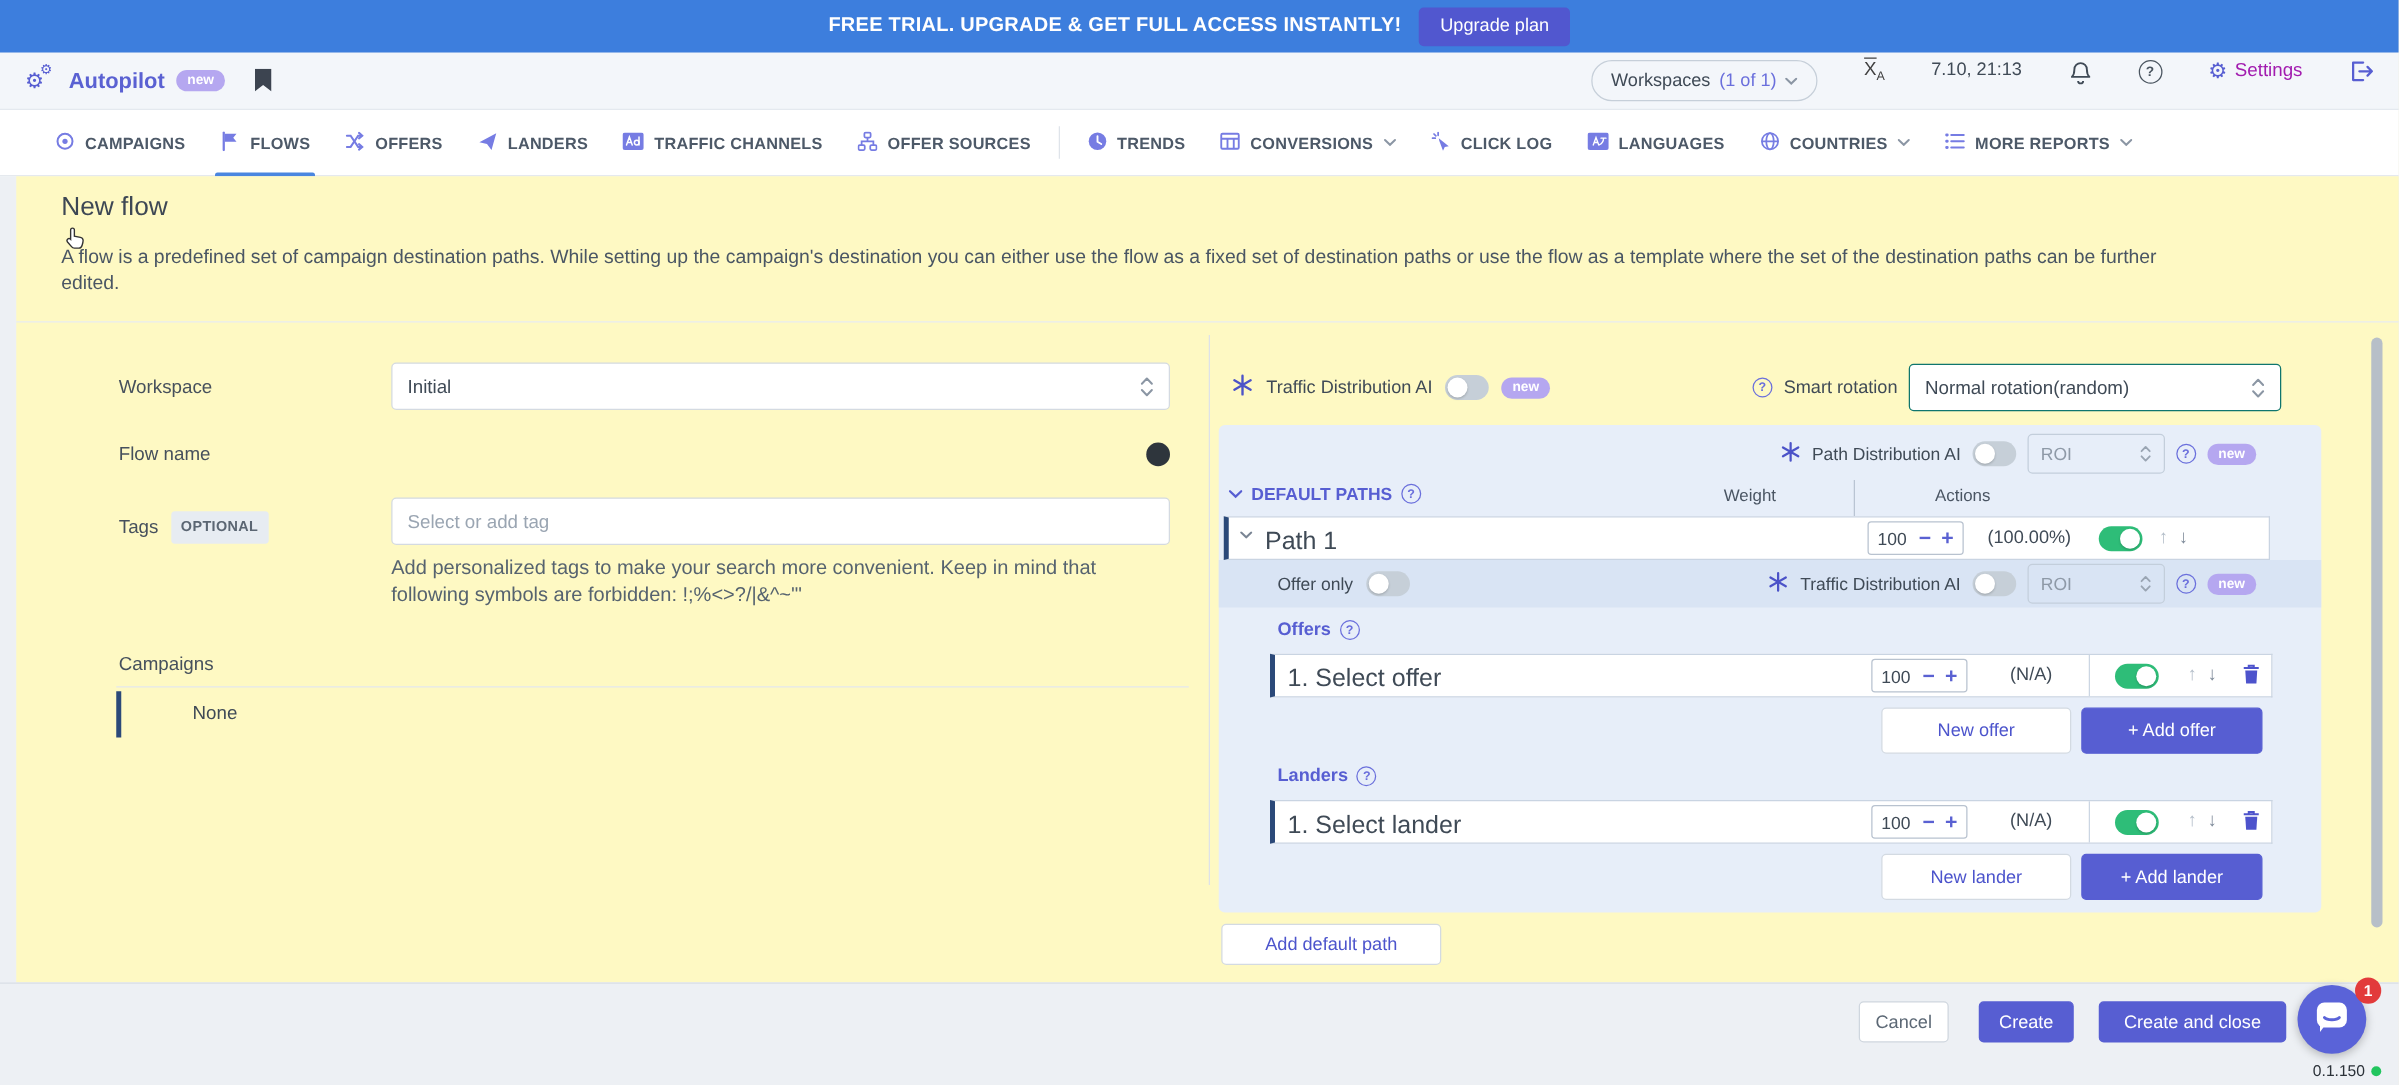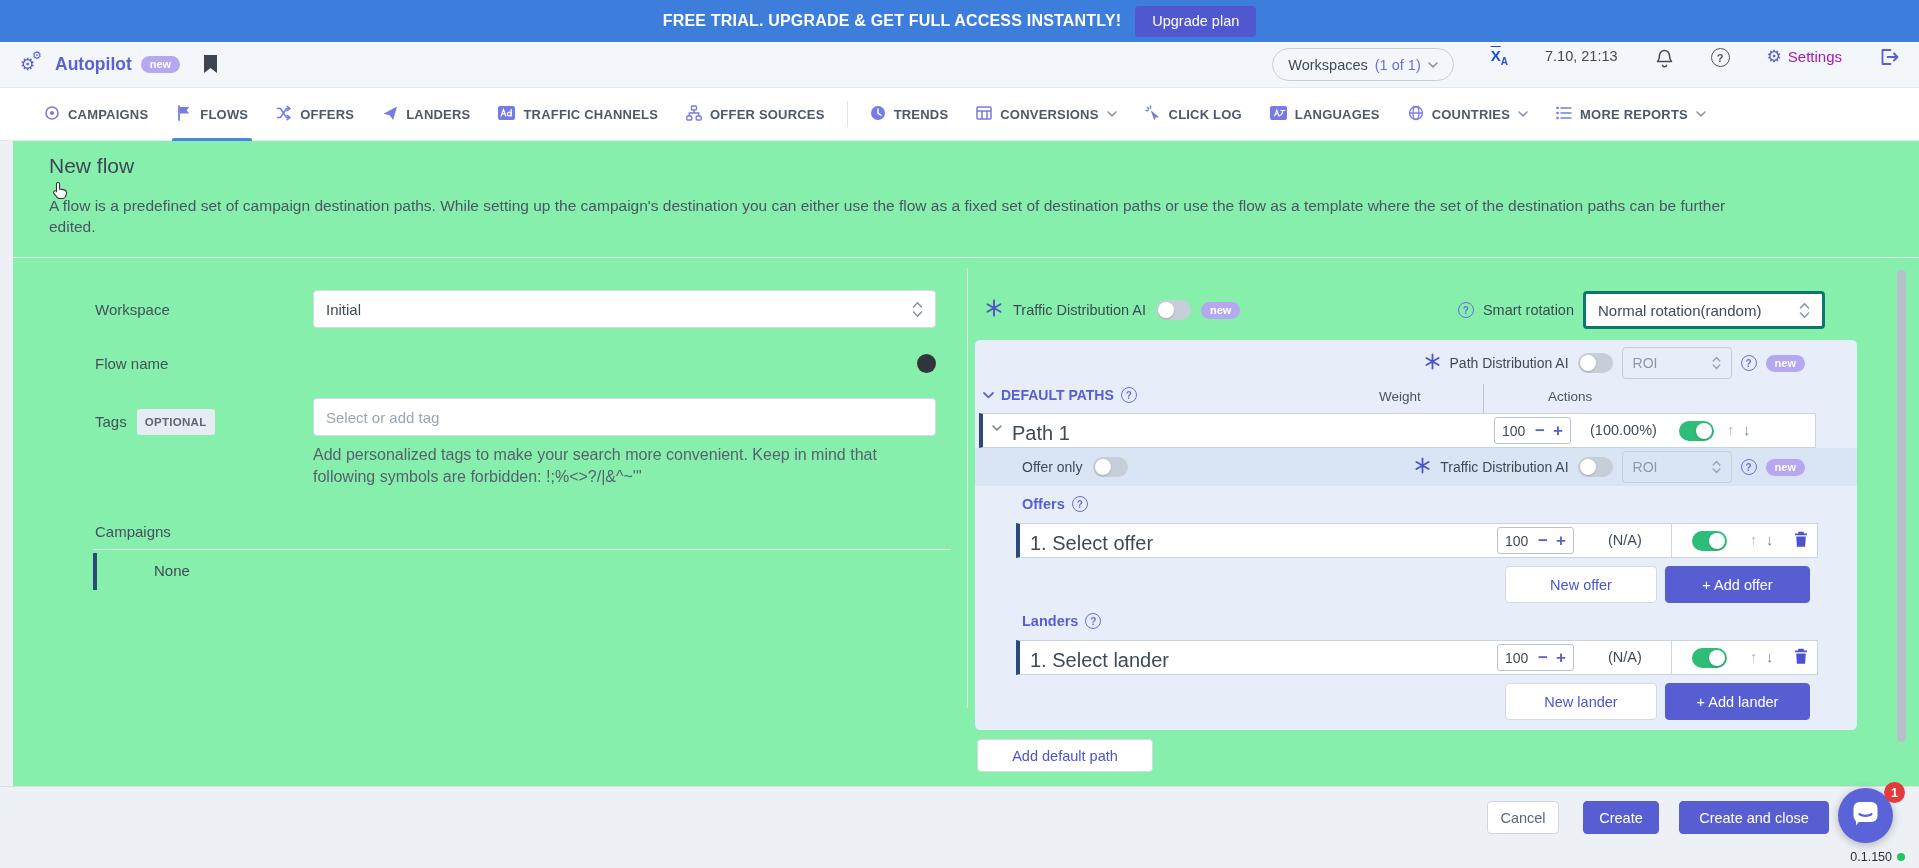--- a/index.html
+++ b/index.html
@@ -16,39 +16,39 @@
   .logo-wrap{display:flex;align-items:center;gap:9px}
   .gears{position:relative;width:26px;height:24px;color:#575ed2}
   .gears .g1{position:absolute;left:0;top:1px;font-size:17px}
   .gears .g2{position:absolute;left:12px;top:-4px;font-size:11px}
   .app-title{color:#5a61d2;font-weight:bold;font-size:17.5px}
   .badge-new{background:#b5a7f0;color:#fff;font-size:11px;font-weight:bold;padding:3px 9px;border-radius:10px;line-height:1}
   .bookmark{margin-left:14px;display:flex;cursor:pointer}
   .header-right{margin-left:auto;display:flex;align-items:flex-start;gap:37px}
   .ws-pill{display:flex;align-items:center;gap:7px;border:1px solid #c6cfd9;border-radius:17px;height:33px;padding:0 15px;font-size:14.5px;cursor:pointer;background:transparent}
   .ws-count{color:#6a6fdc}
-  .translate-ic{font-size:15px;font-weight:bold;color:#1d4ed8;cursor:pointer;line-height:1}
+  .translate-ic{font-size:15px;font-weight:normal;color:#404040;cursor:pointer;line-height:1}
   .translate-ic .ovl{text-decoration:overline}
   .translate-ic sub{font-size:10px}
   .datetime{font-size:14.5px;color:#3f4a56}
   .qc{width:19px;height:19px;border:1.6px solid #49545f;border-radius:50%;display:inline-flex;align-items:center;justify-content:center;font-size:11px;font-weight:bold;color:#49545f;cursor:pointer;flex:none}
   .qc.p{width:16px;height:16px;border-color:#6a6fdc;color:#6a6fdc;font-size:10px;border-width:1.4px}
   .settings-wrap{display:flex;align-items:center;gap:6px;cursor:pointer}
   .gear-ic{font-size:17px;color:#575ed2;line-height:1}
   .settings-label{color:#a21caf;font-size:15px}
 
   
   .nav{position:absolute;top:88px;left:0;right:0;height:53px;background:#fff;border-bottom:1px solid #e5e9ee;display:flex;align-items:stretch;padding-left:30px}
   .nav-item{display:flex;align-items:center;gap:8px;padding:0 14px;font-size:13px;font-weight:bold;color:#4d5968;cursor:pointer;position:relative;letter-spacing:.2px}
   .nav-item svg{flex:none}
   .nav-item.active::after{content:"";position:absolute;left:10px;right:10px;bottom:-1px;height:3px;background:#4a86e0;border-radius:2px 2px 0 0}
   .nav-sep{width:1px;background:#dfe4ea;margin:13px 8px}
 
   
-  .main{position:absolute;top:141px;left:13px;right:0;bottom:82px;background:#86efac}
+  .main{position:absolute;top:141px;left:13px;right:0;bottom:82px;background:#fef9c3}
   .page-title{position:absolute;left:36px;top:13px;font-size:21px;color:#3d4754}
   .page-desc{position:absolute;left:36px;top:54px;width:1725px;font-size:15.5px;line-height:21px;color:#4a5664}
   .head-divider{position:absolute;left:0;right:0;top:116px;height:1px;background:#e8ecf1}
   .mouse-cursor{position:absolute;left:39px;top:40px;z-index:9}
 
   .fld-label{position:absolute;left:82px;font-size:15px;color:#46505c}
   .input-box{position:absolute;left:300px;width:623px;height:38px;border:1px solid #d4dae1;border-radius:4px;background:#fff;display:flex;align-items:center;padding:0 12px;font-size:15px}
   .select-box{justify-content:space-between;cursor:pointer}
   input.real-input{position:absolute;left:300px;width:623px;height:38px;border:1px solid #d4dae1;border-radius:4px;padding:0 12px;font-size:15px;color:#3f4a56;font-family:"Liberation Sans",sans-serif;outline:none}
   input.real-input::placeholder{color:#9aa5b2}
@@ -58,21 +58,21 @@
   .campaigns-divider{position:absolute;left:80px;top:408px;width:858px;height:1px;background:#e3e8ee}
   .none-bar{position:absolute;left:80px;top:412px;width:4px;height:37px;background:#2b4979}
   .none-val{position:absolute;left:141px;top:421px;font-size:15px;color:#3f4a56}
   .panel-vdivider{position:absolute;left:954px;top:127px;width:1px;height:440px;background:#dde2e9}
 
   
   .row-a{position:absolute;left:972px;right:94px;top:150px;height:38px;display:flex;align-items:center}
   .ai-row-left{display:flex;align-items:center;gap:10px}
   .ai-label{font-size:14.5px;color:#3f4a56}
   .row-a-right{margin-left:auto;display:flex;align-items:center;gap:9px}
-  .smart-select{width:242px;height:38px;border:3px solid #0f766e;border-radius:4px;background:#fff;display:flex;align-items:center;justify-content:space-between;padding:0 12px;font-size:15px;cursor:pointer}
+  .smart-select{width:298px;height:38px;border:1px solid #0f766e;border-radius:4px;background:#fff;display:flex;align-items:center;justify-content:space-between;padding:0 12px;font-size:15px;cursor:pointer}
 
   .toggle{width:35px;height:20px;border-radius:10px;background:#c6cfd8;position:relative;cursor:pointer;flex:none}
   .toggle::after{content:"";position:absolute;width:16px;height:16px;border-radius:50%;background:#fff;top:2px;left:2px;box-shadow:0 1px 2px rgba(0,0,0,.2)}
   .toggle.on{background:#2ebd78}
   .toggle.on::after{left:17px}
 
   .flow-box{position:absolute;left:962px;top:199px;width:882px;height:390px;background:#e7eef9;border-radius:5px}
   .rowB{position:absolute;left:0;right:52px;top:6px;height:34px;display:flex;align-items:center;justify-content:flex-end;gap:9px;font-size:14px}
   .roi{width:110px;height:32px;border:1px solid #c3cedb;border-radius:4px;display:flex;align-items:center;justify-content:space-between;padding:12px 10px;color:#8e99a7;font-size:14px;cursor:default}
   .dp-head{position:absolute;left:8px;top:47px;display:flex;align-items:center;gap:7px;color:#575ed2;font-weight:bold;font-size:14px;cursor:pointer}

